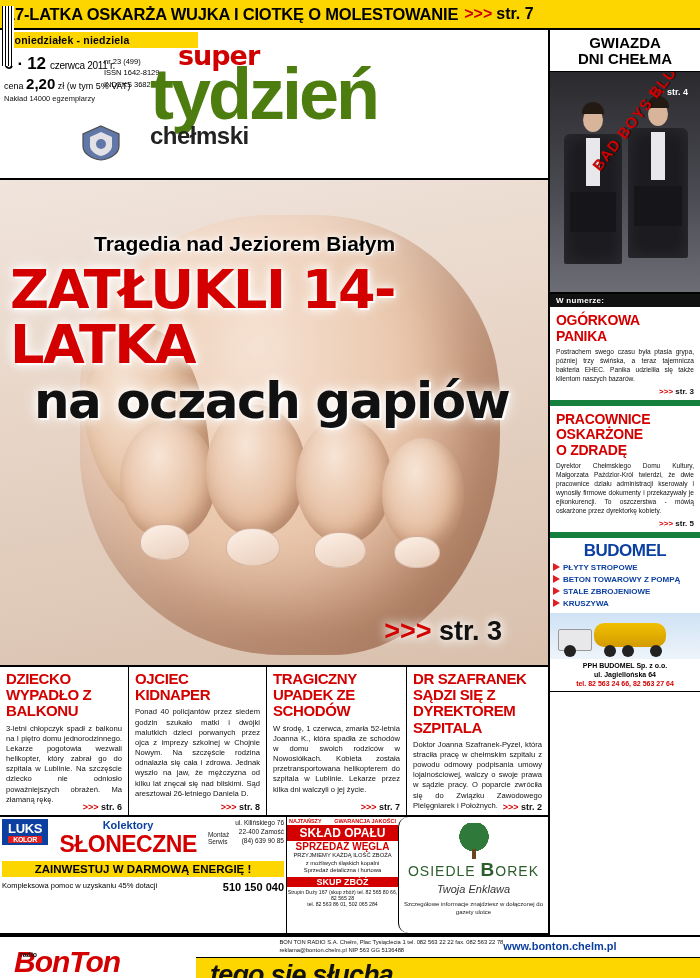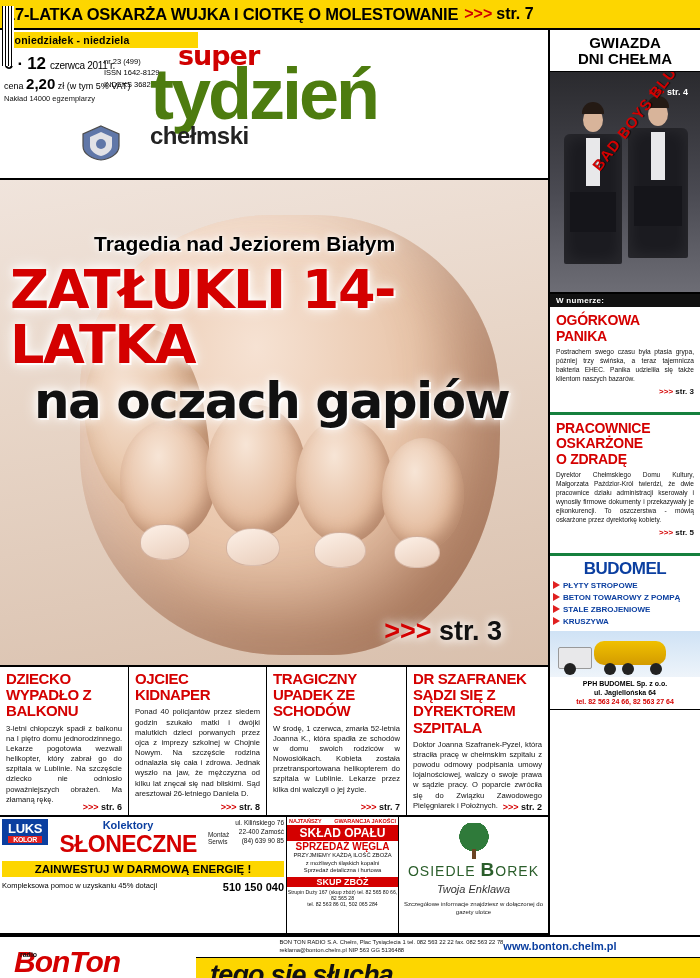--- a/index.html
+++ b/index.html
@@ -156,21 +156,21 @@
     background: #fdd600; color: #000; font-weight: bold; font-size: 11.5px;
     text-align: center; padding: 2px 0; margin-top: 3px;
   }
   .solar-foot { font-size: 7.5px; display: flex; justify-content: space-between; margin-top: 4px; }
   .solar-foot .phone { font-weight: bold; font-size: 11px; }
   .ad-opal { width: 112px; background: #fff; }
   .opal-head { background: #d40000; color: #fff; font-weight: bold; font-size: 12px; text-align: center; padding: 1px 0; }
   .opal-sub { color: #d40000; font-weight: bold; font-size: 10px; text-align: center; line-height: 1.1; }
   .opal-txt { font-size: 5.8px; line-height: 1.3; text-align: center; color: #111; padding: 0 2px; }
   .opal-band { background: #d40000; color: #fff; font-weight: bold; font-size: 9px; text-align: center; margin-top: 2px; }
-  .ad-borek { width: 150px; background: #fff; text-align: center; padding-top: 6px; }
+  .ad-borek { width: 150px; background: #fff; text-align: center; padding-top: 6px; border-radius: 10px; }
   .tree { width: 34px; height: 34px; margin: 0 auto; background:
      radial-gradient(circle at 50% 40%, #2f7a3a 0%, #2f7a3a 55%, transparent 56%);
      position: relative; }
   .tree:after { content:""; position:absolute; left: 15px; top: 26px; width: 4px; height: 10px; background: #6b4423; }
   .borek-name { font-size: 14px; letter-spacing: 1px; color: #2b5e2b; margin-top: 2px; }
   .borek-name b { font-size: 19px; }
   .borek-it { font-style: italic; font-size: 11px; color: #333; margin-top: 2px; }
   .borek-sm { font-size: 6px; color: #222; margin-top: 6px; line-height: 1.3; }
 
   
@@ -210,21 +210,21 @@
   .g-legs { width: 80%; height: 40px; background: #15151a; margin: -120px auto 0 auto; }
   .rc-diag {
     position: absolute; right: -6px; top: 34px; transform: rotate(-52deg);
     color: #d40000; font-weight: bold; font-size: 15px; letter-spacing: 1px;
     text-shadow: 1px 1px 0 rgba(0,0,0,.5); z-index: 5;
   }
   .rc-wnumerze {
     background: #111; color: #fff; font-size: 8px; font-weight: bold;
     padding: 2px 6px; letter-spacing: .3px;
   }
-  .rc-item { padding: 6px 6px 16px 6px; border-bottom: 3px solid #15803d; position: relative; }
+  .rc-item { padding: 6px 6px 4px 6px; border-bottom: 6px solid #15803d; position: relative; }
   .rc-item h3 { font-size: 14px; font-weight: bold; color: #d40000; line-height: 1.1; letter-spacing: -.3px; }
   .rc-item p { font-size: 6.6px; line-height: 1.36; text-align: justify; margin-top: 4px; color: #111; }
   .rc-item .ref { text-align: right; font-size: 8px; font-weight: bold; color: #d40000; margin-top: 3px; }
   .rc-item .ref b { color: #111; }
   .budomel { padding: 0; border-bottom: 1px solid #000; }
   .bud-top { background: #fff; text-align: center; padding-top: 3px; }
   .bud-logo { font-size: 17px; font-weight: bold; color: #0b3fa0; letter-spacing: -.5px; }
   .bud-list { padding: 2px 3px; }
   .bud-li { display: flex; align-items: center; font-size: 8px; font-weight: bold; color: #0b3fa0; margin-bottom: 3px; }
   .bud-li .bullet { width: 0; height: 0; border-left: 7px solid #e02020; border-top: 4px solid transparent; border-bottom: 4px solid transparent; margin-right: 3px; }

